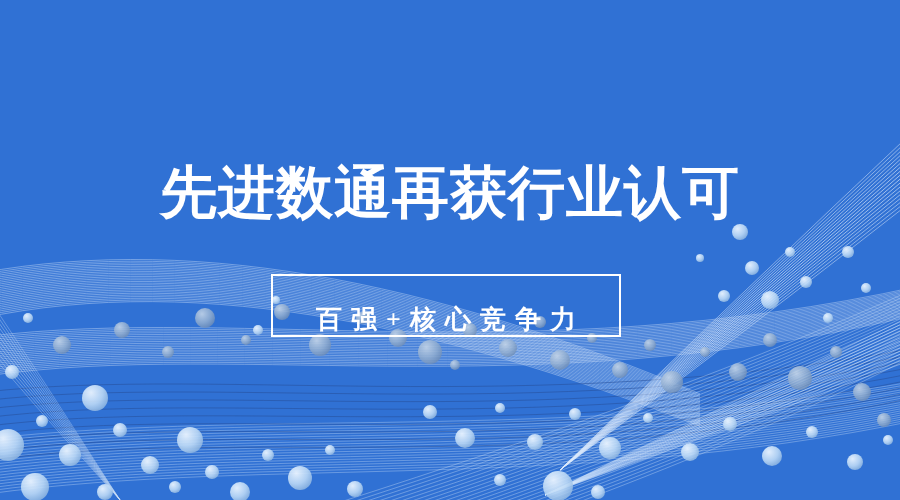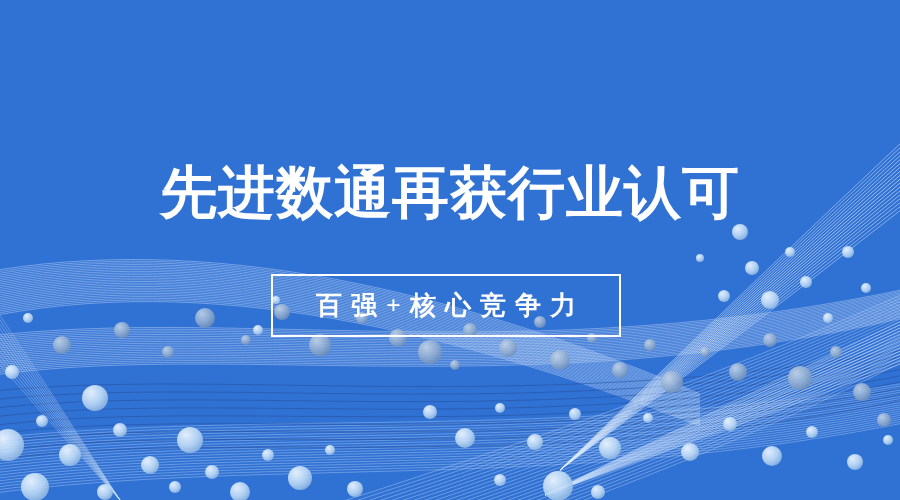--- a/index.html
+++ b/index.html
@@ -46,21 +46,21 @@
   }
   #subtitle-box {
     position: absolute;
     left: 271px;
     top: 250px;
     width: 350px;
     height: 63px;
     box-sizing: border-box;
     border: 2px solid #ffffff;
     display: flex;
-    align-items: center;
+    align-items: flex-end;
     justify-content: center;
   }
   #subtitle-text {
     color: #ffffff;
     font-family: "Liberation Serif", "DejaVu Serif", serif;
     font-weight: 700;
     font-size: 26px;
     line-height: 30px;
     letter-spacing: 9px;
     text-indent: 9px;

